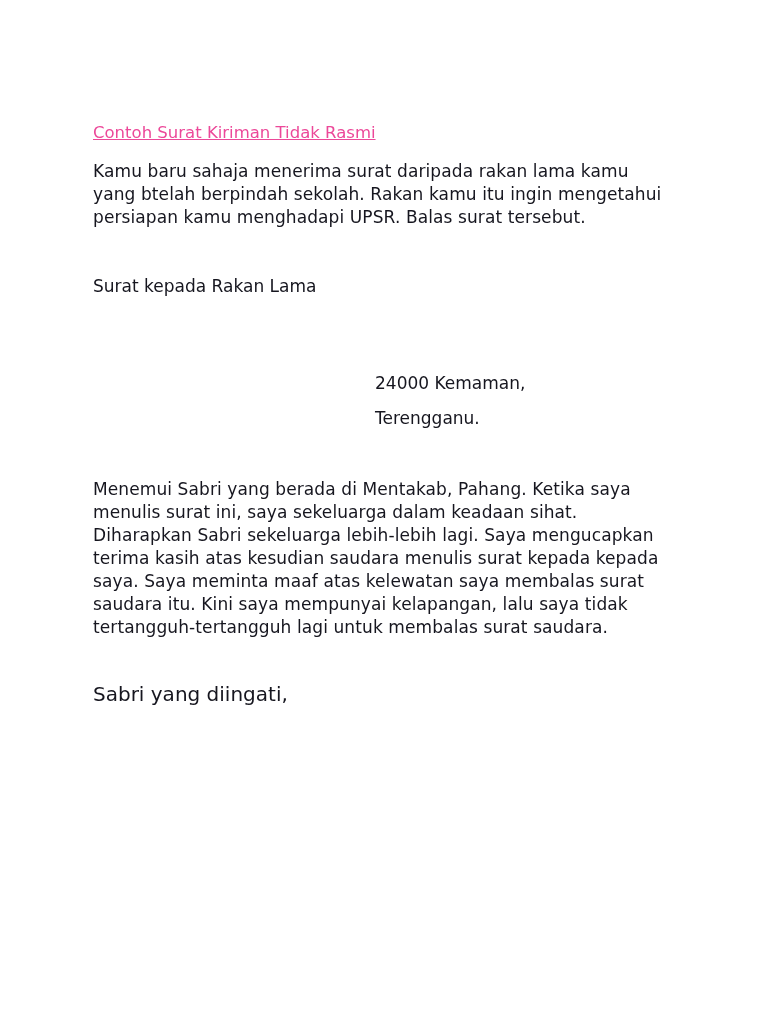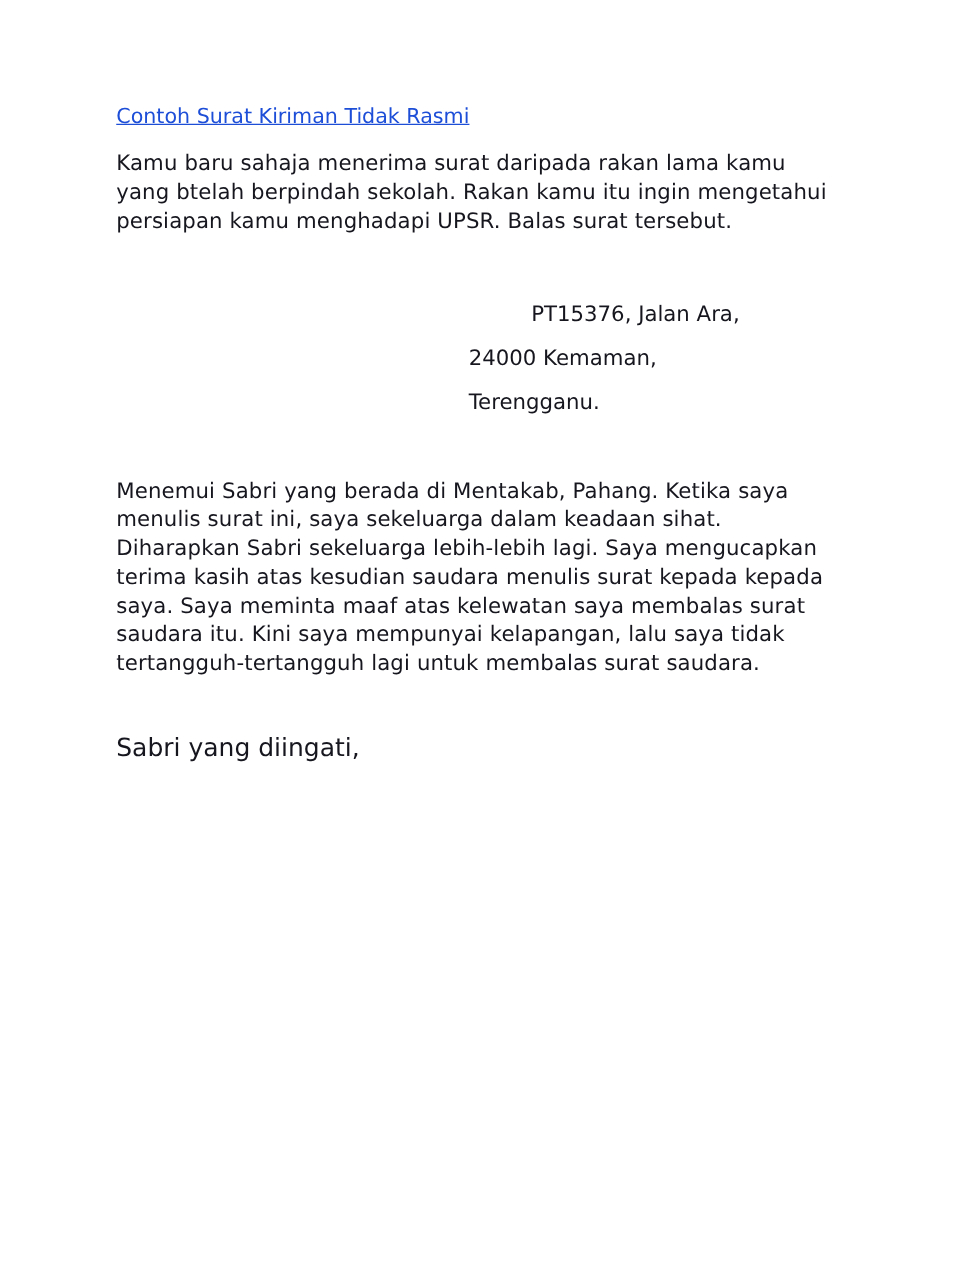--- a/index.html
+++ b/index.html
@@ -18,26 +18,27 @@
 
   .page {
     width: 768px;
     height: 1024px;
     background: #ffffff;
     padding: 82px 94px 0 93px;
   }
 
   .title {
     display: inline-block;
-    color: #1d4ed8;
+    color: #ec4899;
     text-decoration: underline;
     font-size: 16.5px;
     line-height: 22px;
     margin-bottom: 16px;
     cursor: pointer;
+    margin-top: 40px;
   }
 
   .para {
     font-size: 17px;
     line-height: 23px;
     letter-spacing: 0.1px;
   }
 
   .intro {
     margin-bottom: 46px;
@@ -80,23 +81,23 @@
 </style>
 </head>
 <body>
 
 <div class="page">
 
   <a class="title">Contoh Surat Kiriman Tidak Rasmi</a>
 
   <p class="para intro">Kamu baru sahaja menerima surat daripada rakan lama kamu yang btelah berpindah sekolah. Rakan kamu itu ingin mengetahui persiapan kamu menghadapi UPSR. Balas surat tersebut.</p>
 
+  <p class="subject">Surat kepada Rakan Lama</p>
 
   <div class="address">
-    <p class="first">PT15376, Jalan Ara,</p>
     <p>24000 Kemaman,</p>
     <p>Terengganu.</p>
   </div>
 
   <p class="para body1">Menemui Sabri yang berada di Mentakab, Pahang. Ketika saya menulis surat ini, saya sekeluarga dalam keadaan sihat. Diharapkan Sabri sekeluarga lebih-lebih lagi. Saya mengucapkan terima kasih atas kesudian saudara menulis surat kepada kepada saya. Saya meminta maaf atas kelewatan saya membalas surat saudara itu. Kini saya mempunyai kelapangan, lalu saya tidak tertangguh-tertangguh lagi untuk membalas surat saudara.</p>
 
   <p class="salutation">Sabri yang diingati,</p>
 
 
 </div>

